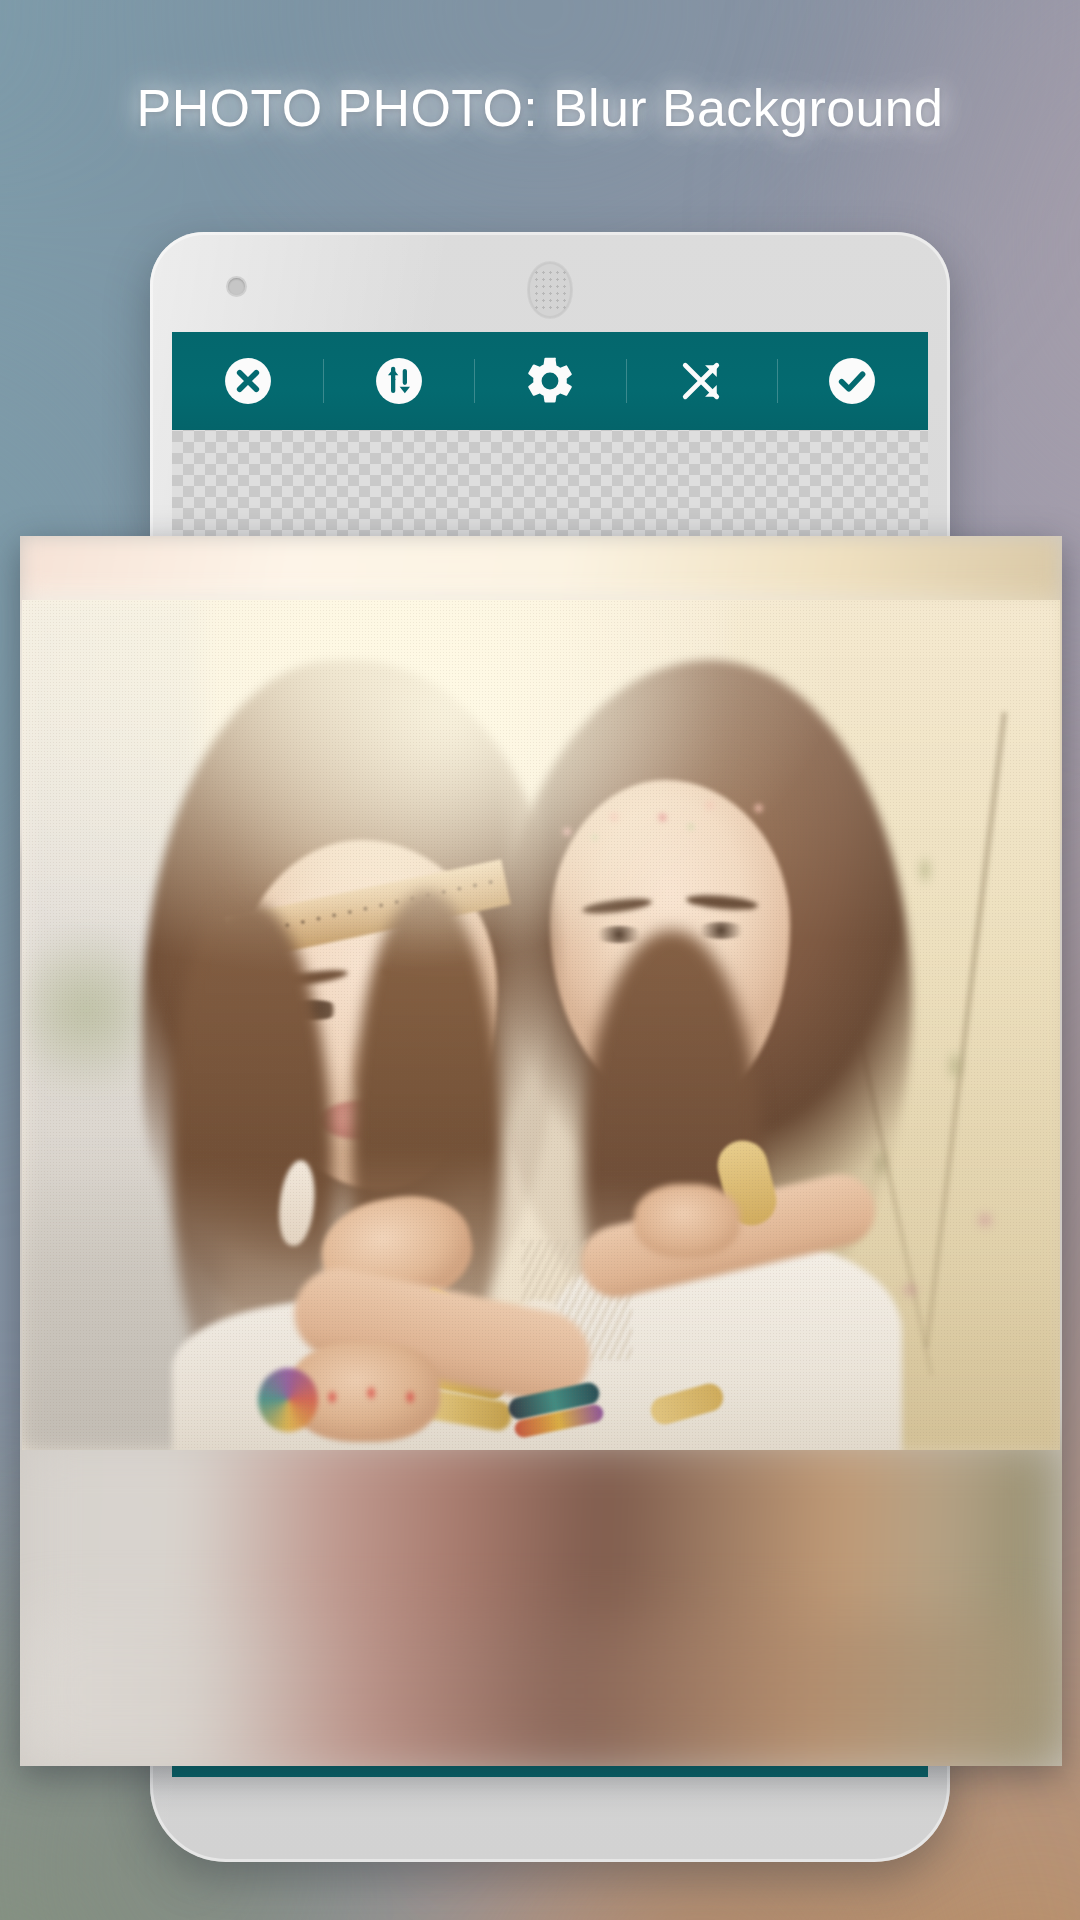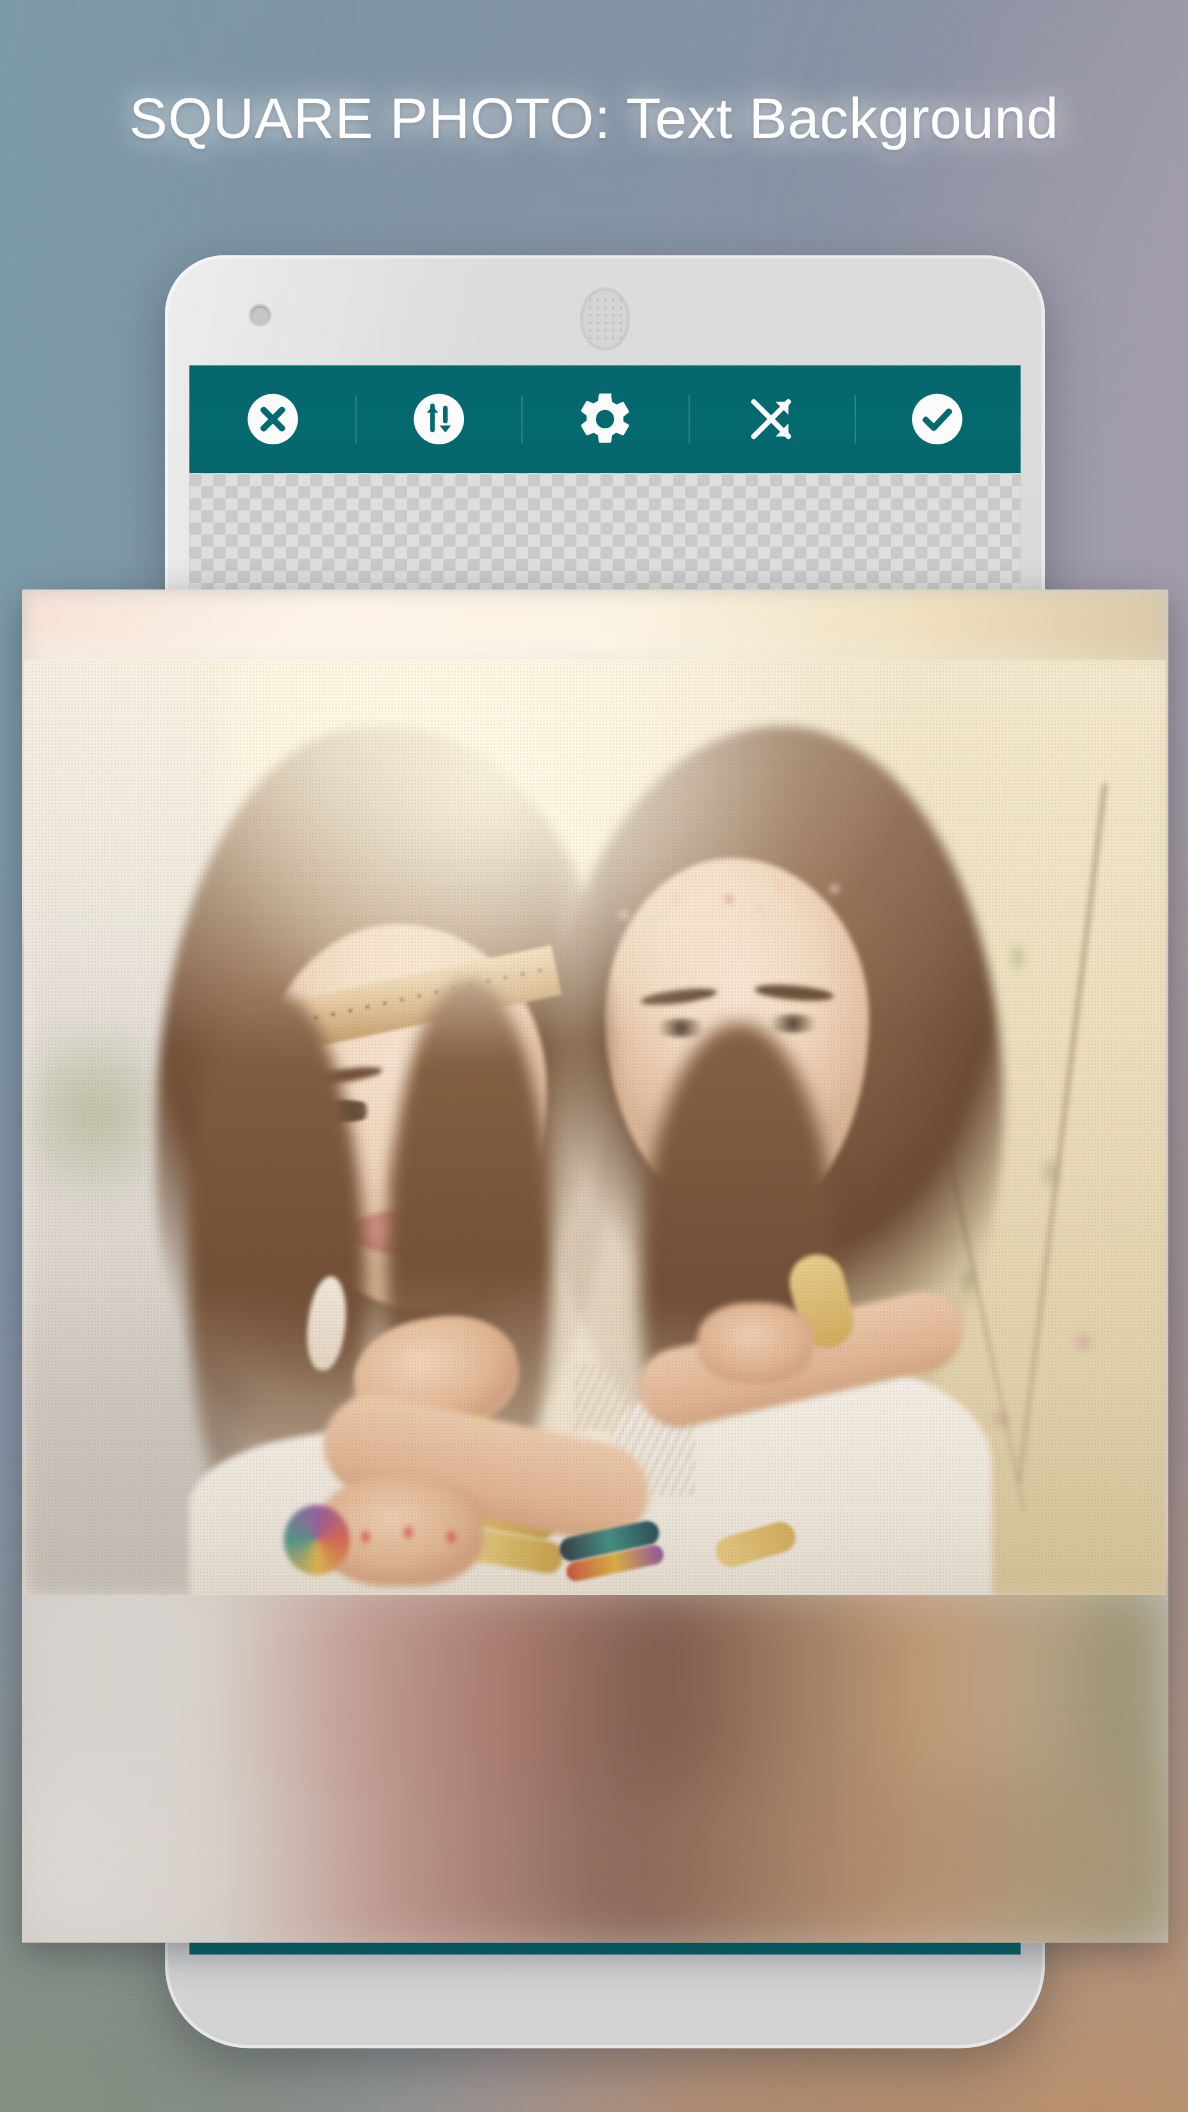--- a/index.html
+++ b/index.html
@@ -272,21 +272,21 @@
 </style>
 </head>
 <body>
 
 <div id="bg">
   <div class="layer bgA"></div>
   <div class="layer bgB"></div>
   <div class="layer bgC"></div>
 </div>
 
-<div id="title">SQUARE PHOTO: Text Background</div>
+<div id="title">PHOTO PHOTO: Blur Background</div>
 
 <div id="phone">
   <div id="phone-gloss"></div>
   <div id="cam"></div>
   <div id="speaker">
       <div class="holes"></div>
     </div>
 
   <div id="screen">
     <div class="checker"></div>

